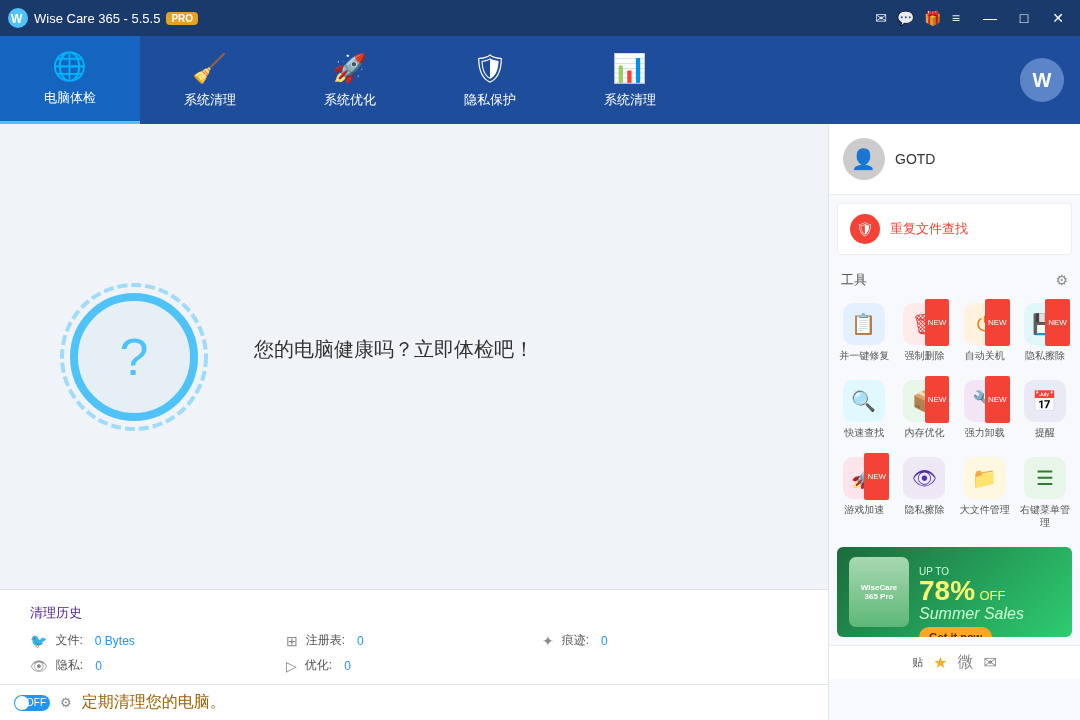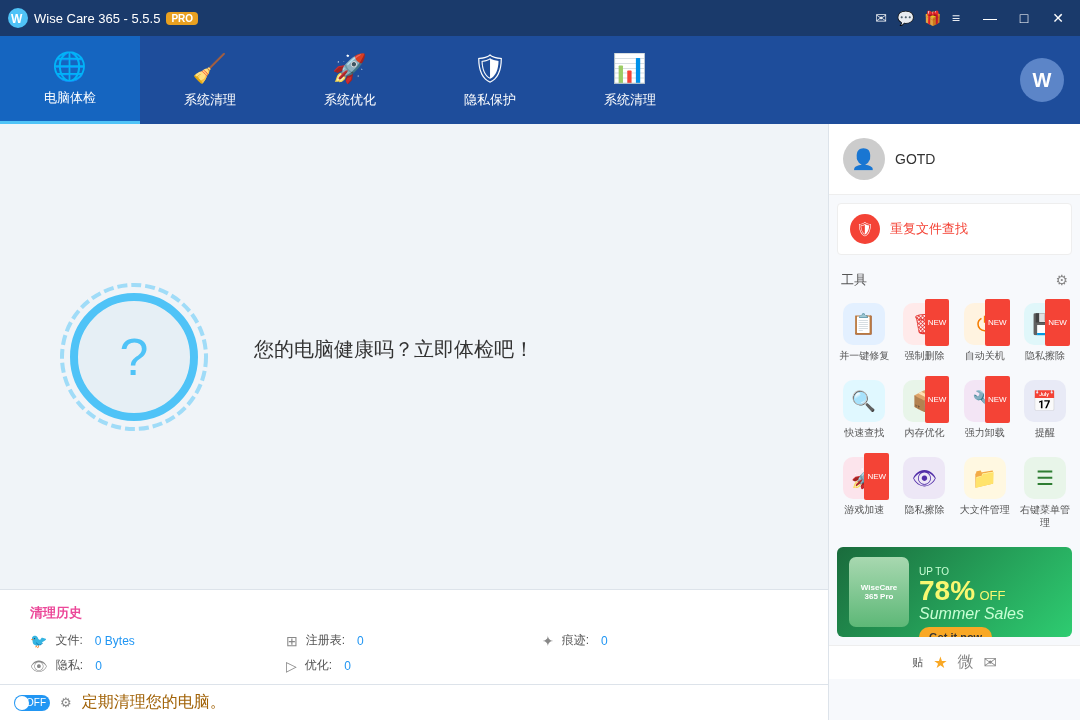--- a/index.html
+++ b/index.html
@@ -109,21 +109,21 @@
       display: block;
       width: 280px;
     }
 
     
     .history-section {
       background: white;
       border-top: 1px solid #dde3ea;
       padding: 14px 30px 10px;
     }
-    .history-title { font-size: 13px; color: #ec4899; margin-bottom: 10px; font-weight: bold; }
+    .history-title { font-size: 13px; color: #4c1d95; margin-bottom: 10px; }
     .history-grid {
       display: grid;
       grid-template-columns: repeat(3, 1fr);
       gap: 8px 0;
     }
     .history-item {
       display: flex; align-items: center; gap: 8px;
       font-size: 12px; color: #555;
     }
     .history-item .icon { font-size: 14px; color: #888; }

